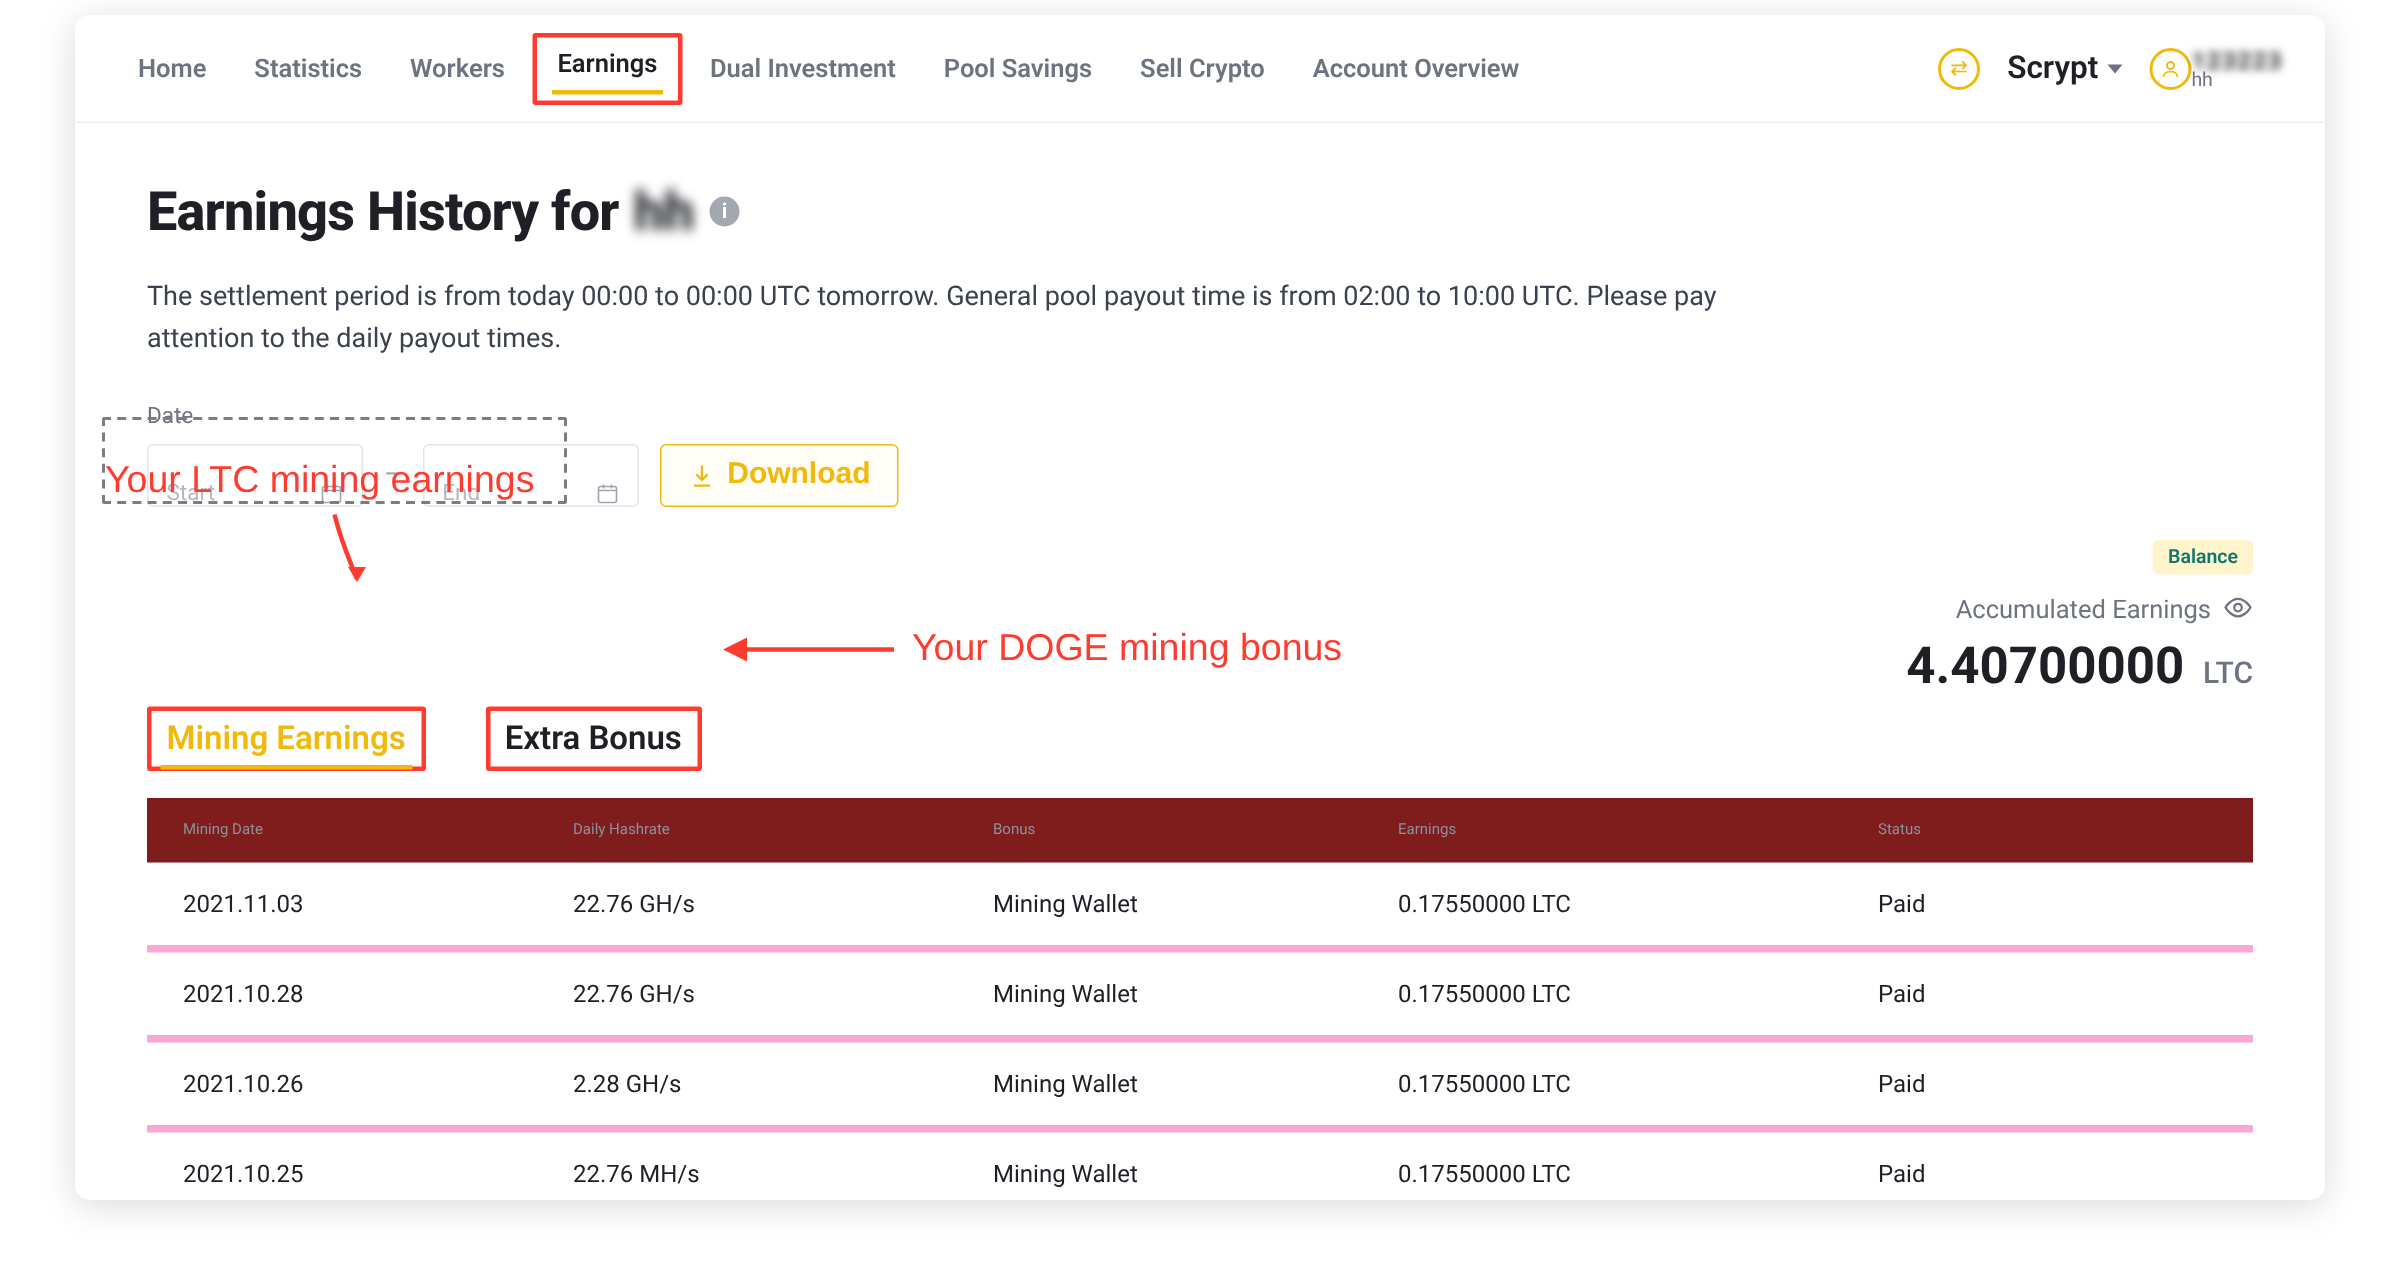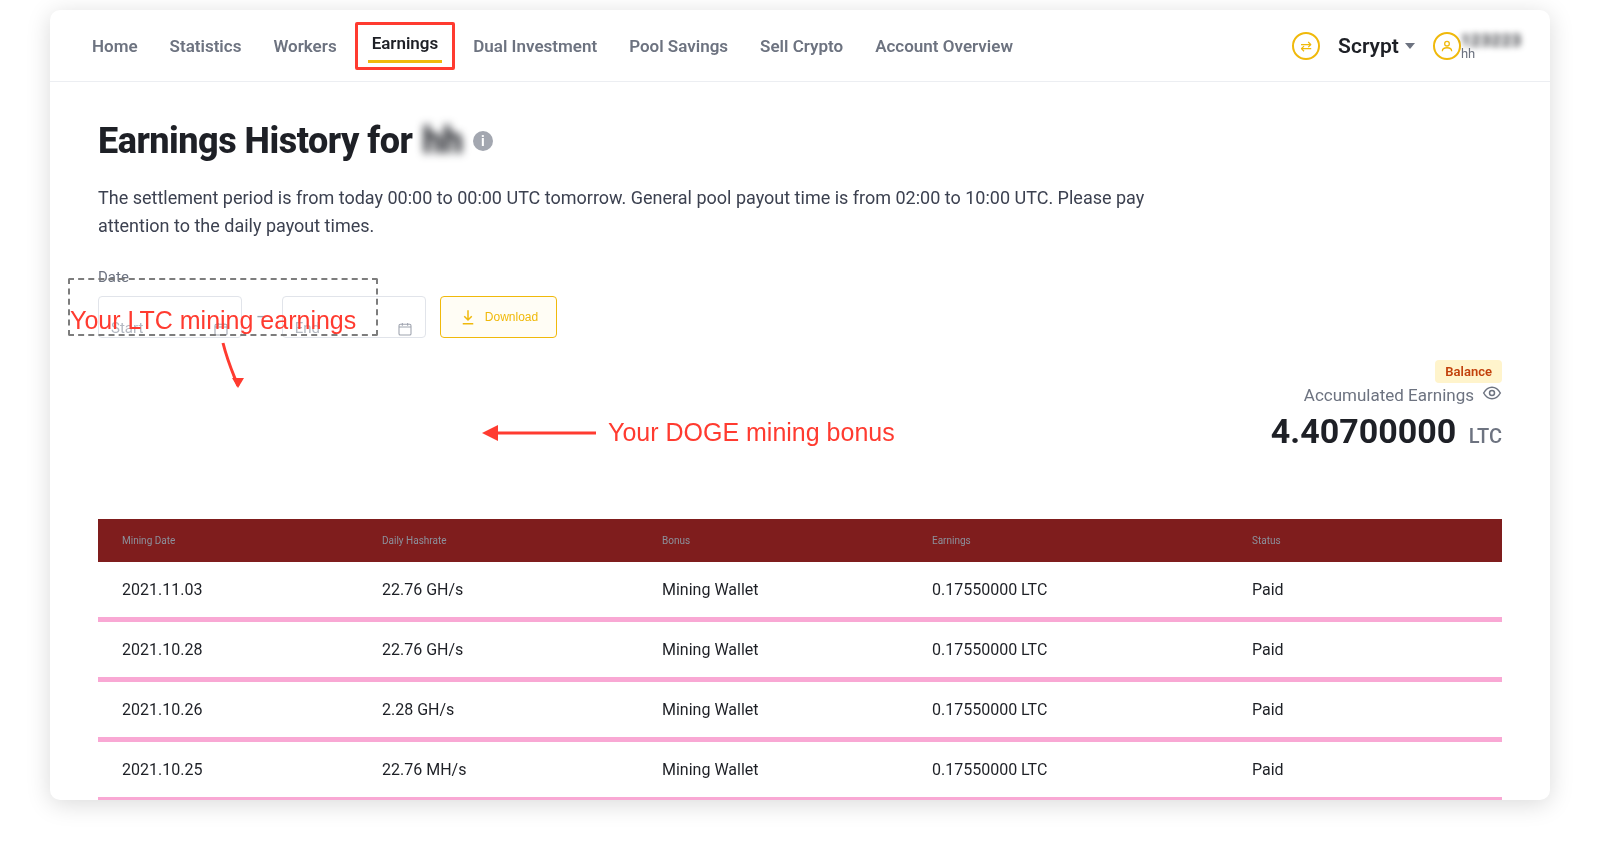--- a/index.html
+++ b/index.html
@@ -84,21 +84,21 @@
     width:144px; height:42px; border:1px solid #e1e4ea; border-radius:4px;
     display:flex; align-items:flex-end; justify-content:space-between; padding:0 12px;
     color:#b4b9c2; font-size:15px;
   }
   .cal-icon { width:16px;height:16px; }
   .cal-icon svg { width:16px;height:16px; stroke:#9ea3ae; fill:none; stroke-width:1.6; }
   .dash { color:#9ea3ae; font-size:18px; }
   .download-btn {
     height:42px; border:1px solid #f0b90b; background:#fffdf5; border-radius:4px;
     padding:0 18px; display:flex; align-items:center; gap:8px;
-    color:#f0b90b; font-size:12px; font-weight:400; cursor:pointer;
+    color:#f0b90b; font-size:20px; font-weight:700; cursor:pointer;
   }
   .download-btn svg { width:18px;height:18px; stroke:#f0b90b; fill:none; stroke-width:2; }
 
   
   .anno-box {
     position:absolute; border:2px dashed #7d7d7d; border-radius:2px; pointer-events:none;
   }
   .anno-text {
     position:absolute; color:#ff3b30; font-size:25px; pointer-events:none;
     font-family: Arial, sans-serif;
@@ -117,22 +117,22 @@
   }
   .tab.mining-tab::after {
     content:""; position:absolute; left:6px; right:6px; bottom:-2px; height:3px; background:#f0b90b;
   }
   .tab.bonus-tab {
     border:3px solid #ff3b30; color:#1e2026; border-radius:2px;
   }
   .tab-spacer { flex:1; }
   .summary-block { text-align:right; }
   .balance-badge {
-    display:inline-block; background:#fff4cc; color:#c2410c; font-size:13px; font-weight:600;
-    padding:4px 10px; border-radius:4px; 
+    display:inline-block; background:#fff4cc; color:#0f766e; font-size:13px; font-weight:600;
+    padding:4px 10px; border-radius:4px; margin-bottom:12px;
   }
   .acc-label-row { display:flex; align-items:center; gap:8px; justify-content:flex-end; color:#6d7380; font-size:17px; }
   .eye-icon svg { width:20px;height:20px; stroke:#6d7380; fill:none; stroke-width:1.8; }
   .acc-value { font-size:34px; font-weight:700; color:#1e2026; margin-top:4px; }
   .acc-unit { font-size:20px; color:#6d7380; font-weight:500; margin-left:4px; }
 
   
   .table { margin-top:18px; }
   .thead {
     display:grid; grid-template-columns: 260px 280px 270px 320px 1fr;
@@ -226,20 +226,24 @@
       <div class="anno-box" style="left:-30px; top:-18px; width:310px; height:58px;"></div>
       <div class="anno-text" style="left:-28px; top:10px;">Your LTC mining earnings</div>
 
       <svg class="arrow-svg" style="left:110px; top:42px; width:60px; height:60px;" viewBox="0 0 60 60">
         <path d="M15 5 C 20 25, 25 35, 30 48" stroke="#ff3b30" stroke-width="3" fill="none"></path>
         <path d="M24 40 L30 50 L36 40 Z" fill="#ff3b30"></path>
       </svg>
     </div>
 
     <div class="tab-summary-row">
+      <div class="tabs">
+        <div class="tab mining-tab">Mining Earnings</div>
+        <div class="tab bonus-tab">Extra Bonus</div>
+      </div>
 
       <svg class="arrow-svg" style="left:380px; top:8px; width:120px; height:30px;" viewBox="0 0 120 30">
         <line x1="118" y1="15" x2="14" y2="15" stroke="#ff3b30" stroke-width="3"></line>
         <path d="M20 7 L4 15 L20 23 Z" fill="#ff3b30"></path>
       </svg>
       <div class="anno-text" style="left:510px; top:8px;">Your DOGE mining bonus</div>
 
       <div class="tab-spacer"></div>
       <div class="summary-block" style="position:relative; top:-50px;">
         <div class="balance-badge">Balance</div>

